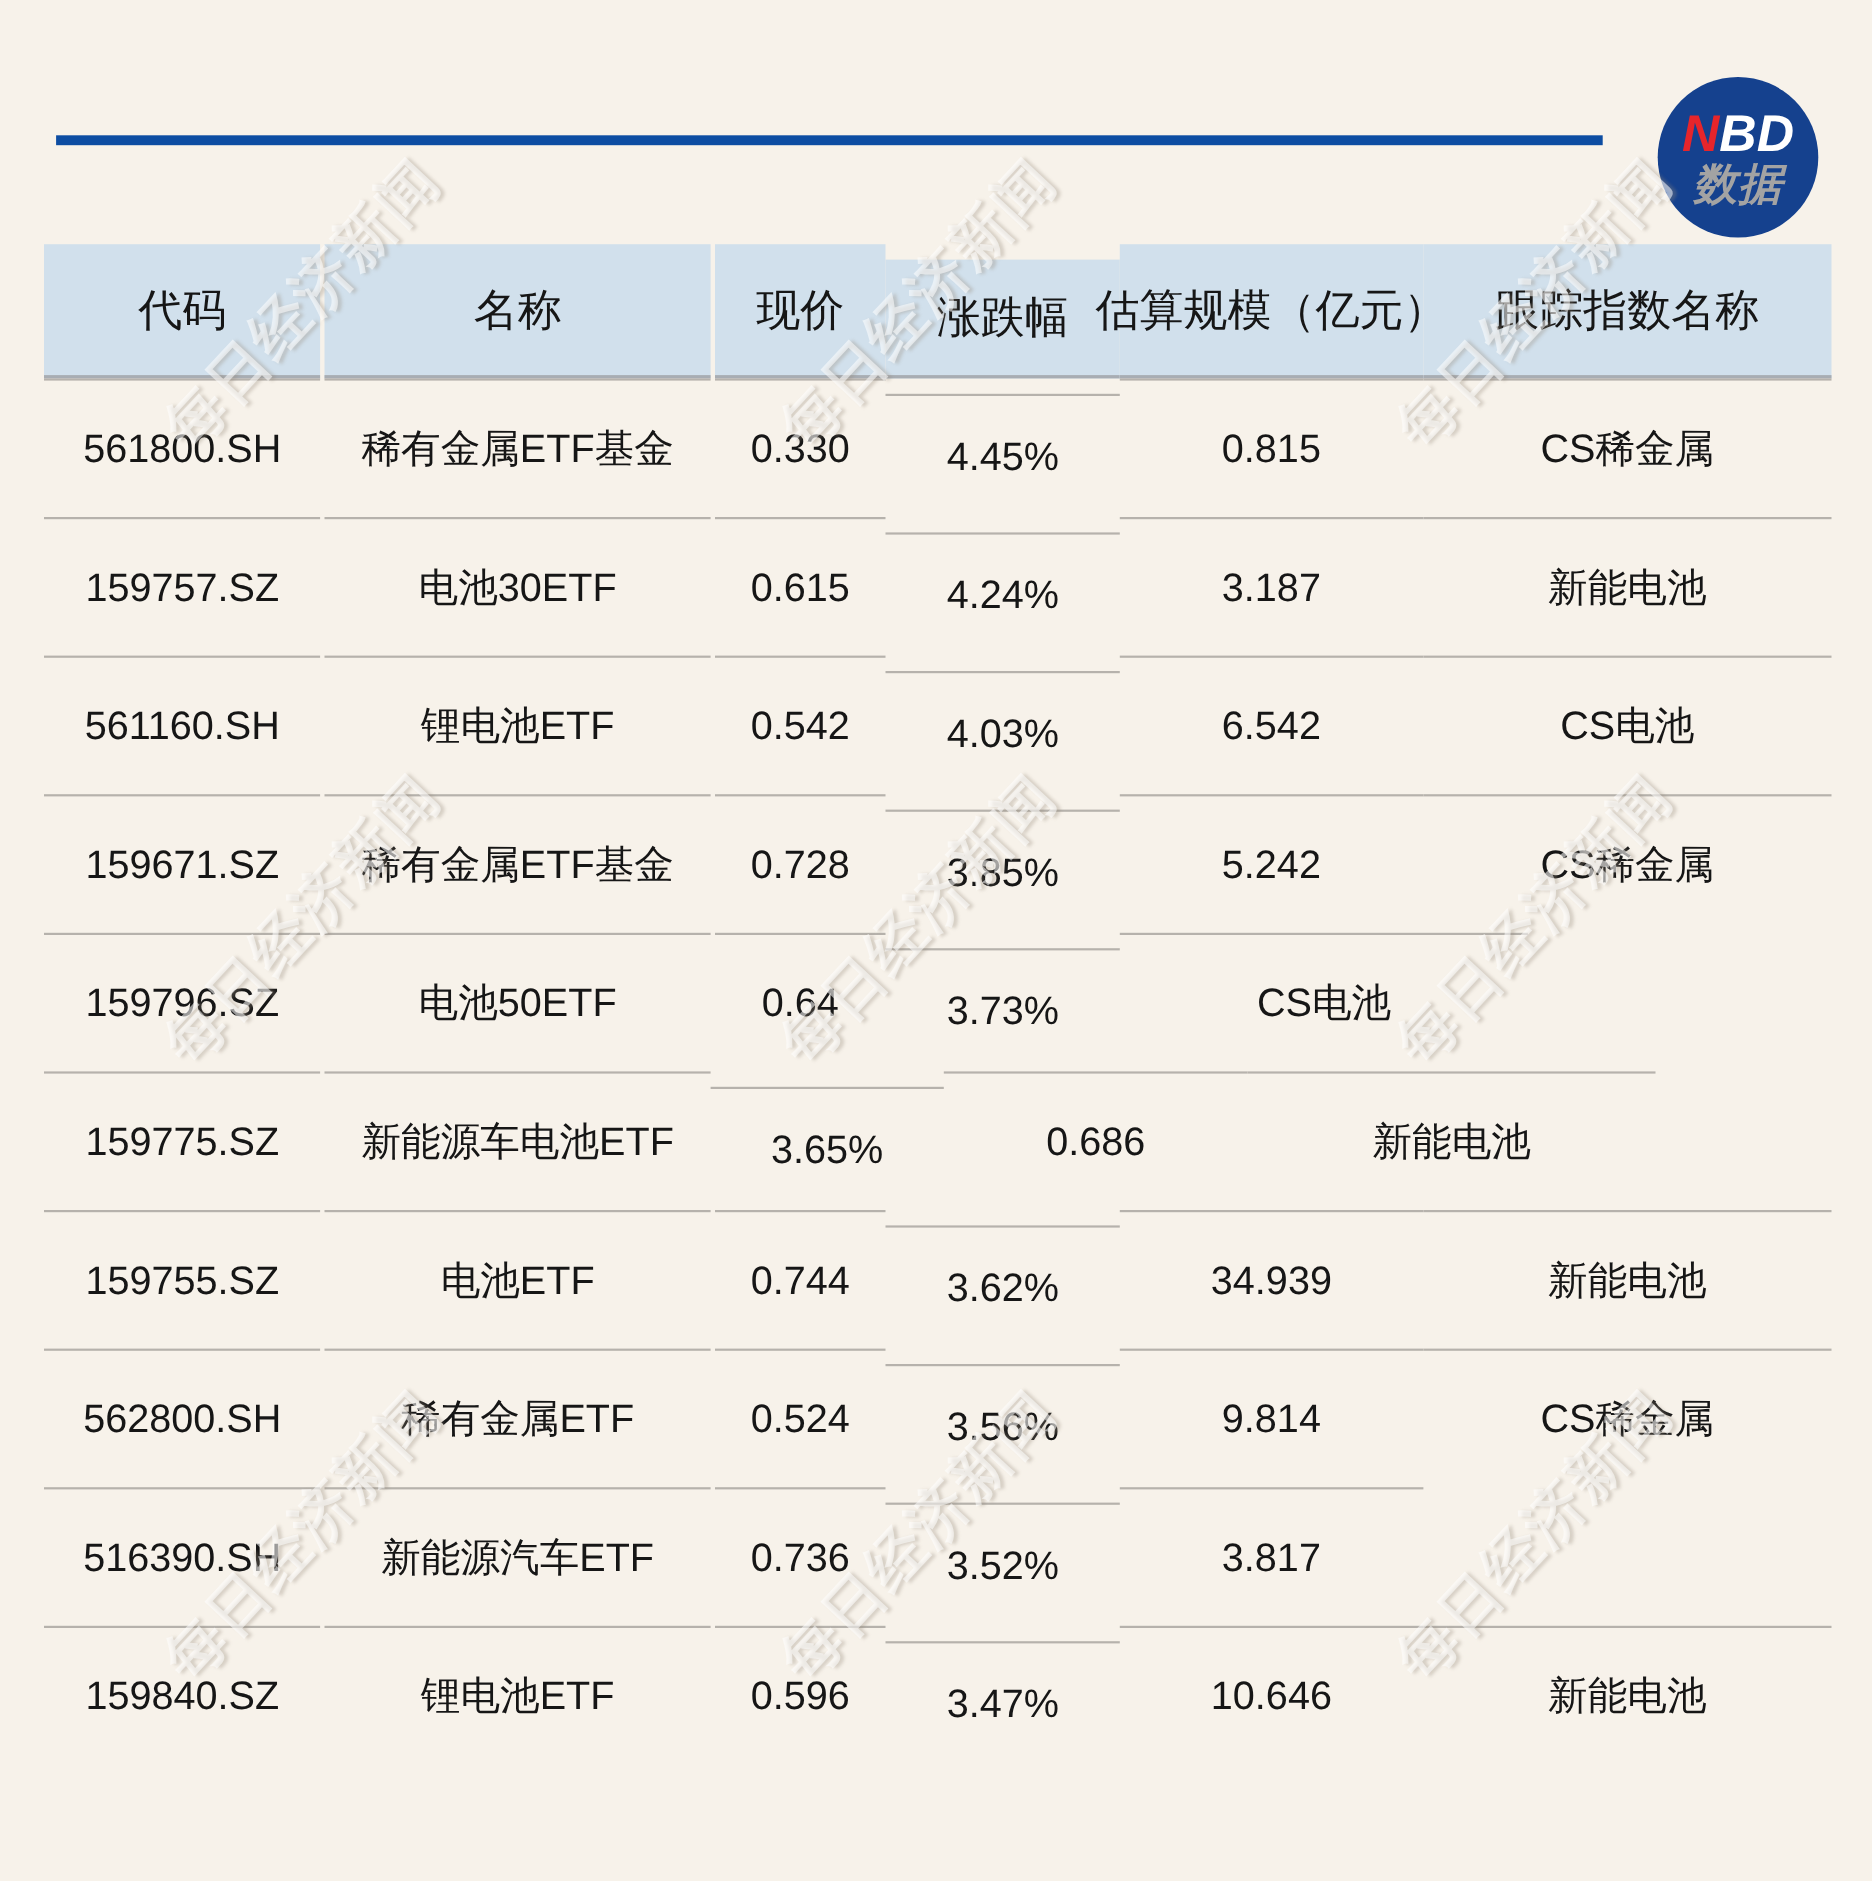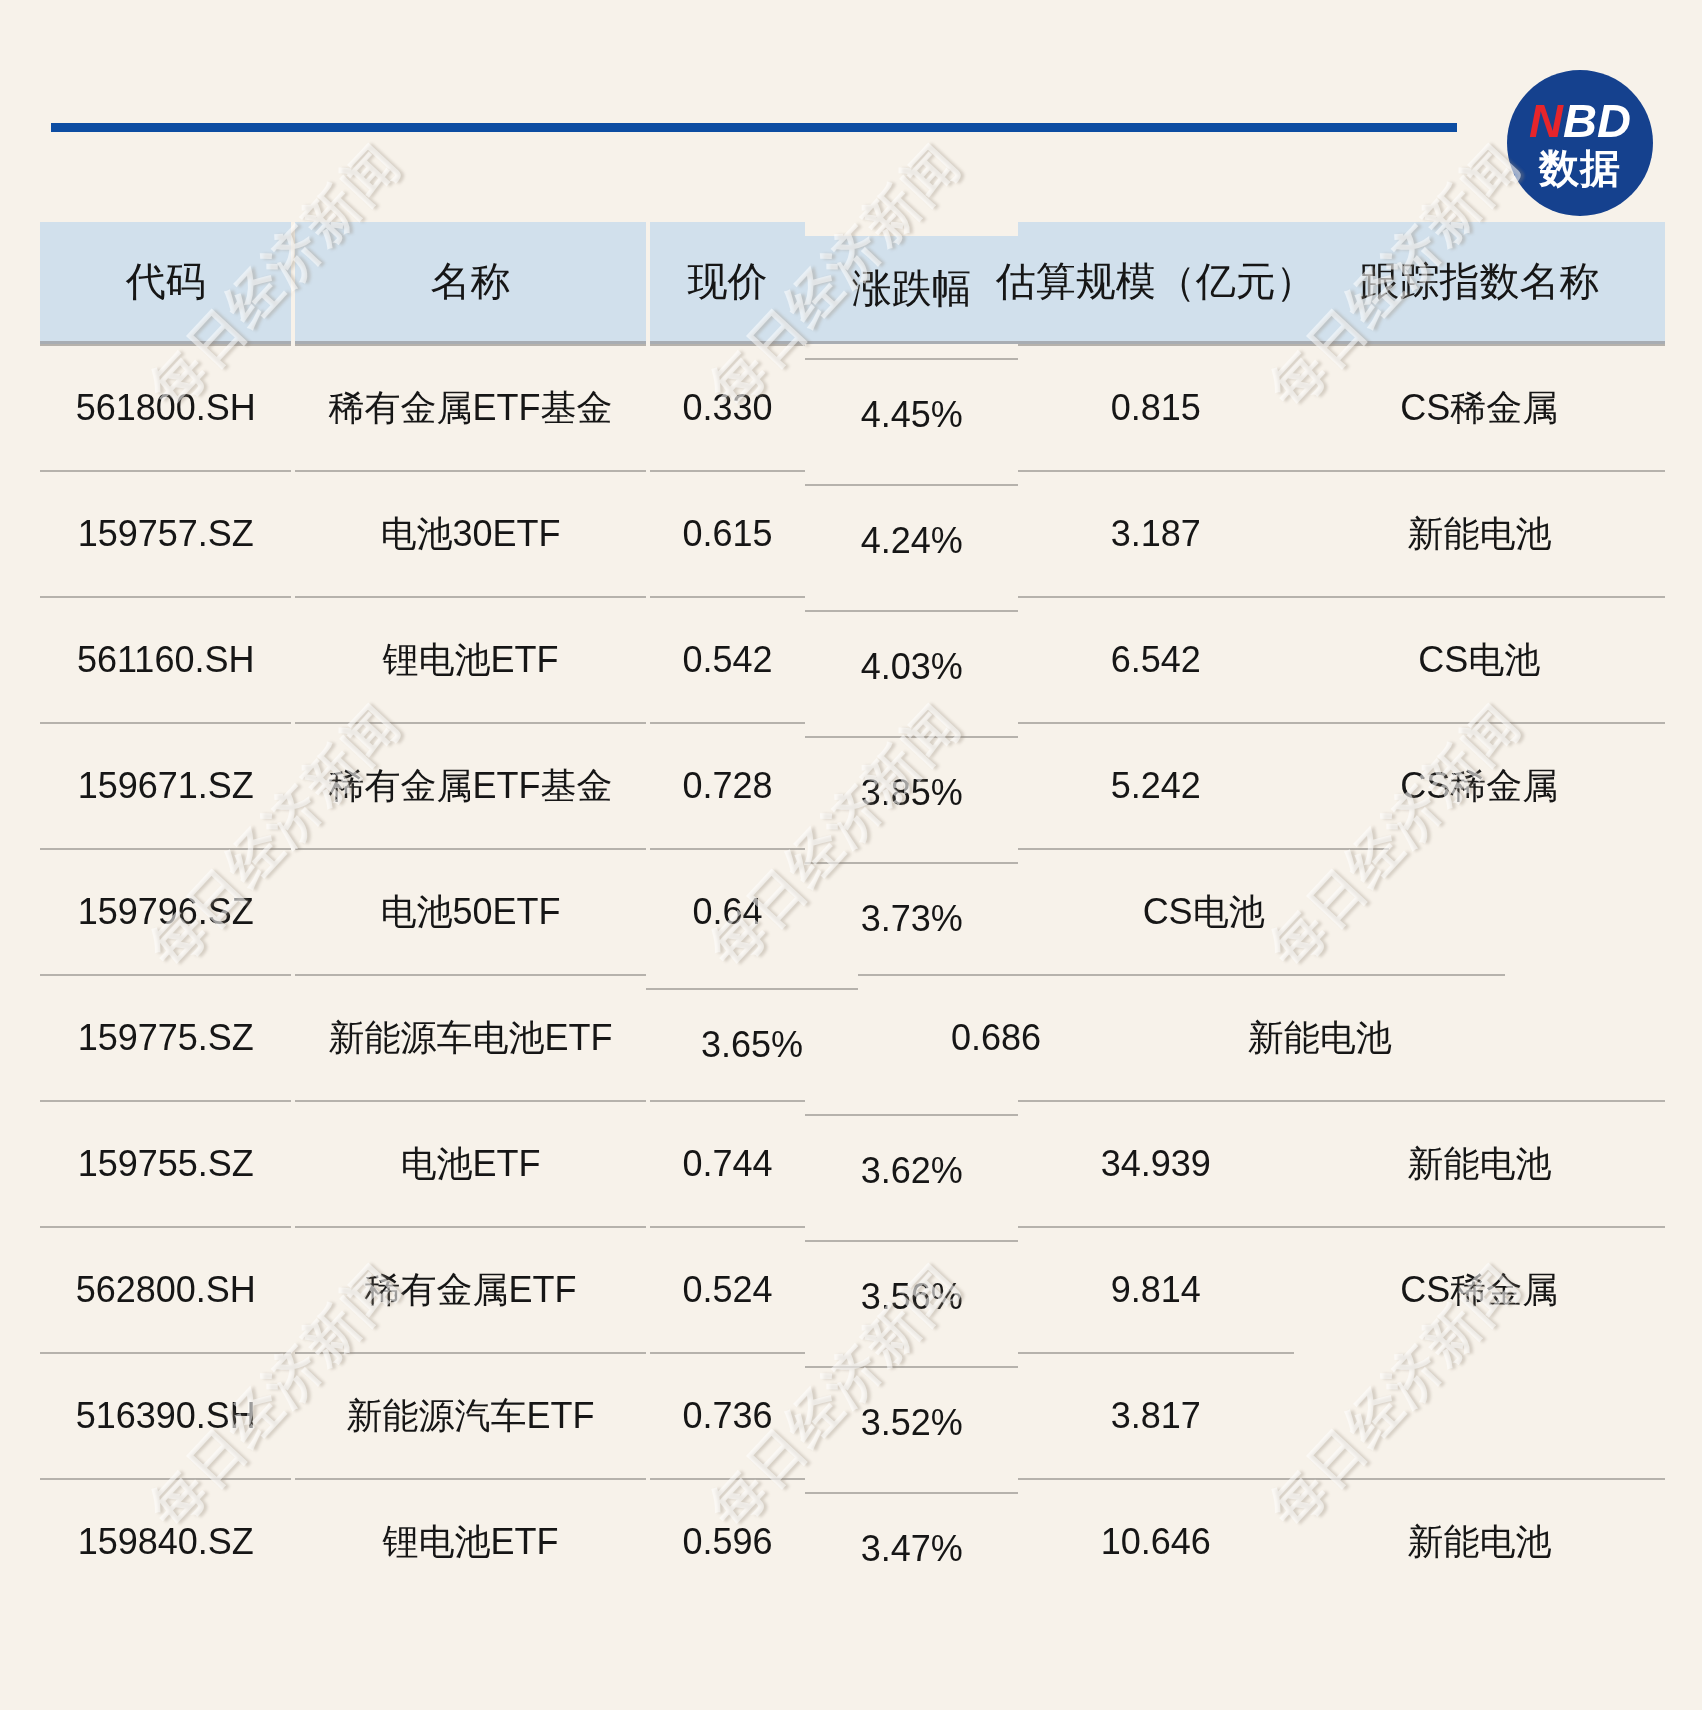--- a/index.html
+++ b/index.html
@@ -44,21 +44,21 @@
     position:absolute;left:1507px;top:70px;width:146px;height:146px;
     border-radius:50%;background:var(--logo-blue);z-index:2;
     display:flex;flex-direction:column;align-items:center;justify-content:center;
   }
   .logo-nbd{
     font-size:47px;font-weight:900;font-style:italic;color:#ffffff;
     line-height:1.0;letter-spacing:0px;
   }
   .logo-nbd .n{color:var(--logo-red);}
   .logo-data{
-    font-size:40px;font-weight:900;color:#ffffff;
+    font-size:40px;font-weight:900;font-style:italic;color:#a3a3a3;
     line-height:1.1;margin-top:2px;letter-spacing:1px;
   }
 
   
   .table{
     position:absolute;left:40px;top:222px;width:1622px;z-index:1;
   }
   .thead{display:flex;height:122px;}
   .thead .cell{
     background:var(--header-bg);

